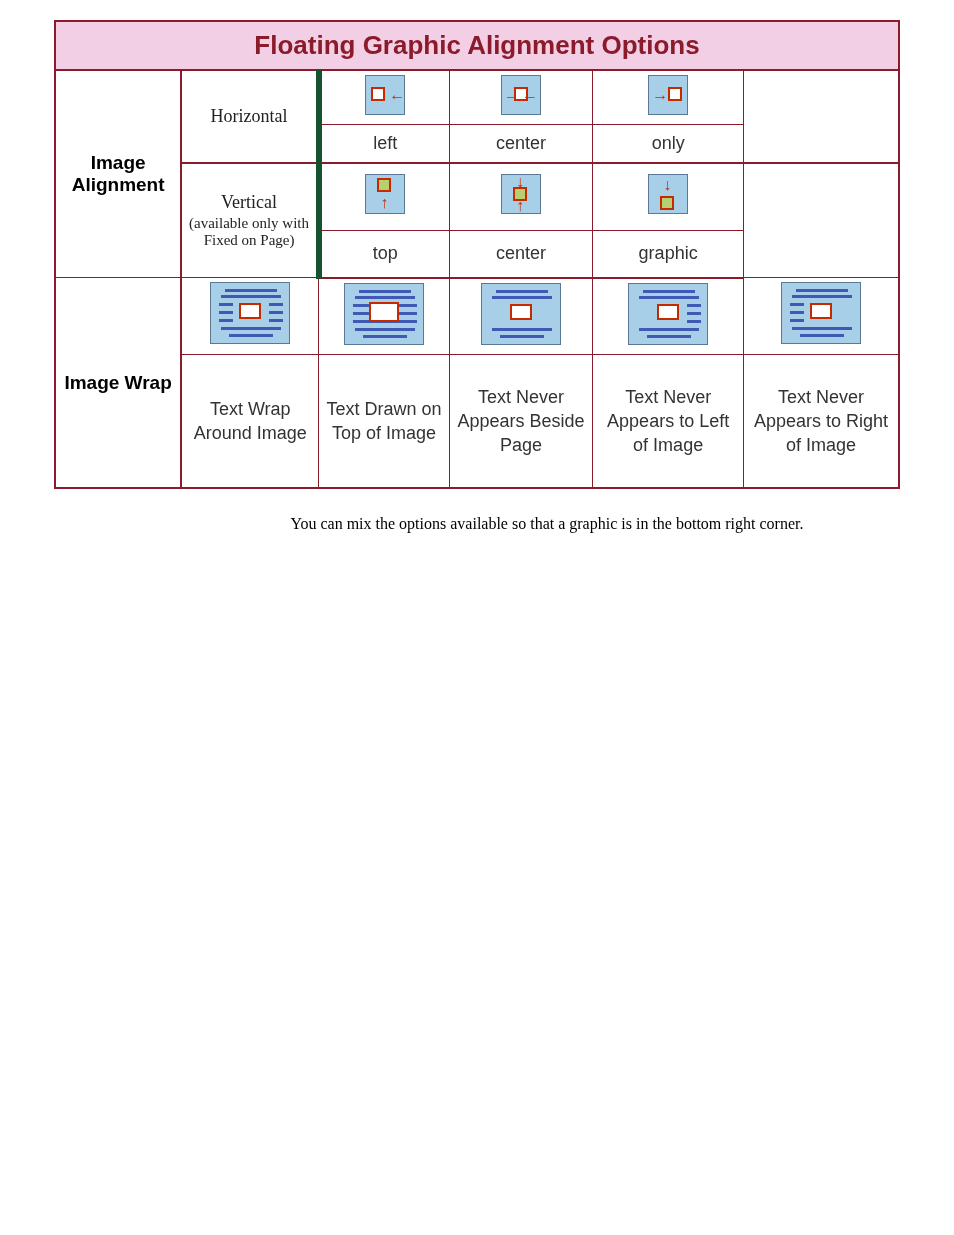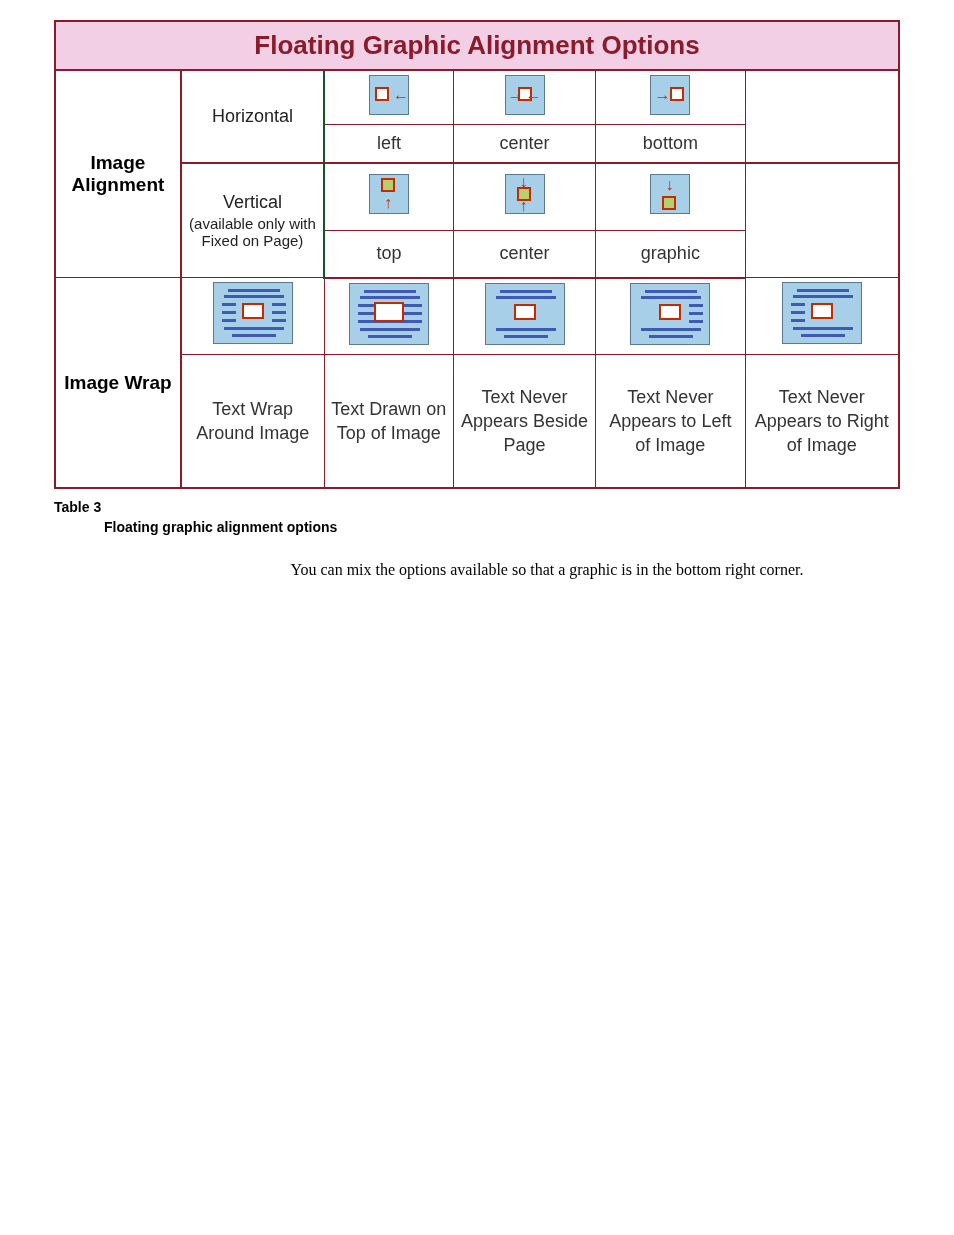--- a/index.html
+++ b/index.html
@@ -53,22 +53,23 @@
   table.main td.rowhead {
     font-weight: bold;
     font-size: 19px;
     color: #000;
     border-right: 2px solid #8B1A2B;
     padding: 4px 6px;
   }
   table.main td.subhead {
     font-size: 18px;
     color: #222;
-    border-right: 2px solid #14532d;
+    border-right: 6px solid #14532d;
     padding: 28px 6px;
+    font-family: Liberation Serif, serif;
   }
   .subnote { font-size: 15px; display:block; margin-top:2px; }
   table.main tr.thickbot td { border-bottom: 2px solid #8B1A2B; }
   table.main td.lastcol { border-left: 1px solid #8B1A2B; }
   table.main td.nobot { border-bottom: none; }
   table.main td.iconcell { padding: 4px 0; }
   table.main td.wraplabel { padding: 30px 4px; font-size: 18px; line-height: 1.35; }
 
   
   .tile {
@@ -158,21 +159,21 @@
           <span class="arr" style="left:3px; top:11px;">→</span>
           <span class="sq" style="right:5px; top:11px;"></span>
         </span>
       </td>
       <td class="lastcol" rowspan="2"></td>
     </tr>
 
     <tr>
       <td>left</td>
       <td>center</td>
-      <td>bottom</td>
+      <td>only</td>
     </tr>
 
     <tr>
       <td class="subhead nobot" rowspan="2" style="border-top:2px solid #8B1A2B;margin-top:13px;">
         <span>Vertical</span>
         <span class="subnote">(available only with Fixed on Page)</span>
       </td>
       <td class="iconcell" style="border-top:2px solid #8B1A2B;">
         <span class="tile">
           <span class="sqfill" style="left:11px; top:3px;"></span>
@@ -268,20 +269,16 @@
     <tr>
       <td class="wraplabel">Text Wrap Around Image</td>
       <td class="wraplabel">Text Drawn on Top of Image</td>
       <td class="wraplabel">Text Never Appears Beside Page</td>
       <td class="wraplabel">Text Never Appears to Left of Image</td>
       <td class="wraplabel lastcol">Text Never Appears to Right of Image</td>
     </tr>
   </tbody>
     </table>
 
-  <div class="caption">
-    <span class="tbl">Table 3</span>
-    <span class="desc">Floating graphic alignment options</span>
-  </div>
 
   <p class="bodytext">You can mix the options available so that a graphic is in the bottom right corner.</p>
 
 </div>
 
 </body></html>

